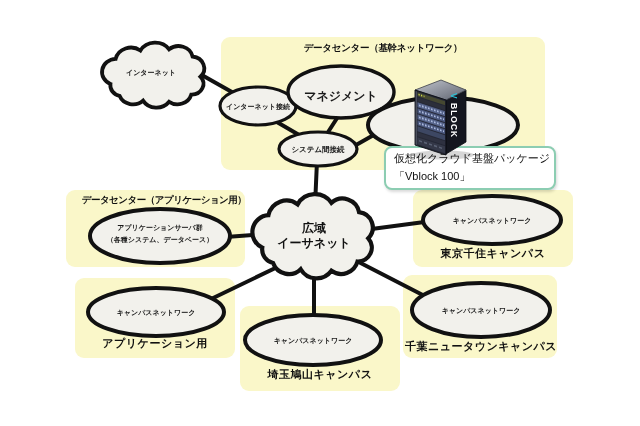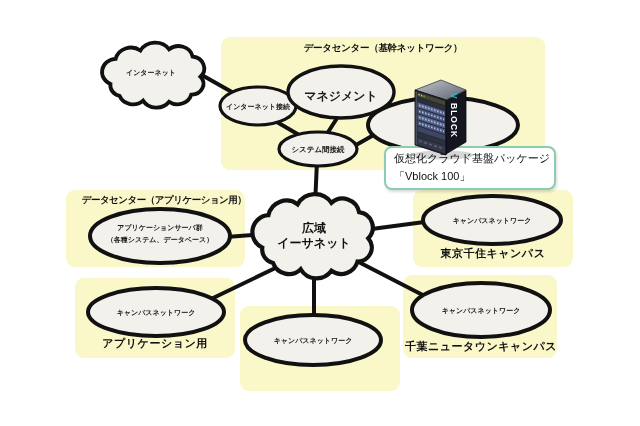--- a/index.html
+++ b/index.html
@@ -68,20 +68,21 @@
     <g fill="#F2F1EC" stroke="#111111">
       <path transform="translate(90.87,42.19) scale(0.652,0.596)" stroke-width="3.8" vector-effect="non-scaling-stroke" d="M30,70 a22,22 0 0 1 8,-42 a24,24 0 0 1 38,-14 a26,26 0 0 1 44,-2 a22,22 0 0 1 36,12 a20,20 0 0 1 12,34 a18,18 0 0 1 -14,30 a22,22 0 0 1 -34,12 a24,24 0 0 1 -40,-2 a22,22 0 0 1 -36,-8 a18,18 0 0 1 -14,-20 z"></path>
       <path transform="translate(239.25,193.54) scale(0.768,0.772)" stroke-width="4.2" vector-effect="non-scaling-stroke" d="M30,70 a22,22 0 0 1 8,-42 a24,24 0 0 1 38,-14 a26,26 0 0 1 44,-2 a22,22 0 0 1 36,12 a20,20 0 0 1 12,34 a18,18 0 0 1 -14,30 a22,22 0 0 1 -34,12 a24,24 0 0 1 -40,-2 a22,22 0 0 1 -36,-8 a18,18 0 0 1 -14,-20 z"></path>
     </g>
   </svg>
 
   <div class="txt region-title" style="left:221px; top:42px; width:324px;">データセンター（基幹ネットワーク）</div>
   <div class="txt region-title" style="left:66px; top:194px; width:196px; letter-spacing:-0.5px;">データセンター（アプリケーション用）</div>
   <div class="txt campus-label" style="left:413px; top:246px; width:160px;">東京千住キャンパス</div>
   <div class="txt campus-label" style="left:75px; top:336px; width:160px;">アプリケーション用</div>
+  <div class="txt campus-label" style="left:240px; top:367px; width:160px;">埼玉鳩山キャンパス</div>
   <div class="txt campus-label" style="left:403px; top:339px; width:154px; font-size:11px;text-align:right;">千葉ニュータウンキャンパス</div>
 
   <div class="txt node-label" style="left:101px; top:68px; width:100px;">インターネット</div>
   <div class="txt node-label" style="left:220px; top:102px; width:76px;">インターネット接続</div>
   <div class="txt node-label" style="left:288px; top:88px; width:106px; font-size:12px;">マネジメント</div>
   <div class="txt node-label" style="left:279px; top:145px; width:78px; font-size:7.5px;">システム間接続</div>
   <div class="txt cloud-label" style="left:253px; top:220px; width:122px;">広域</div>
   <div class="txt cloud-label" style="left:253px; top:235px; width:122px;">イーサネット</div>
   <div class="txt node-label" style="left:90px; top:223px; width:140px;">アプリケーションサーバ群</div>
   <div class="txt node-label" style="left:90px; top:235px; width:140px;">（各種システム、データベース）</div>

